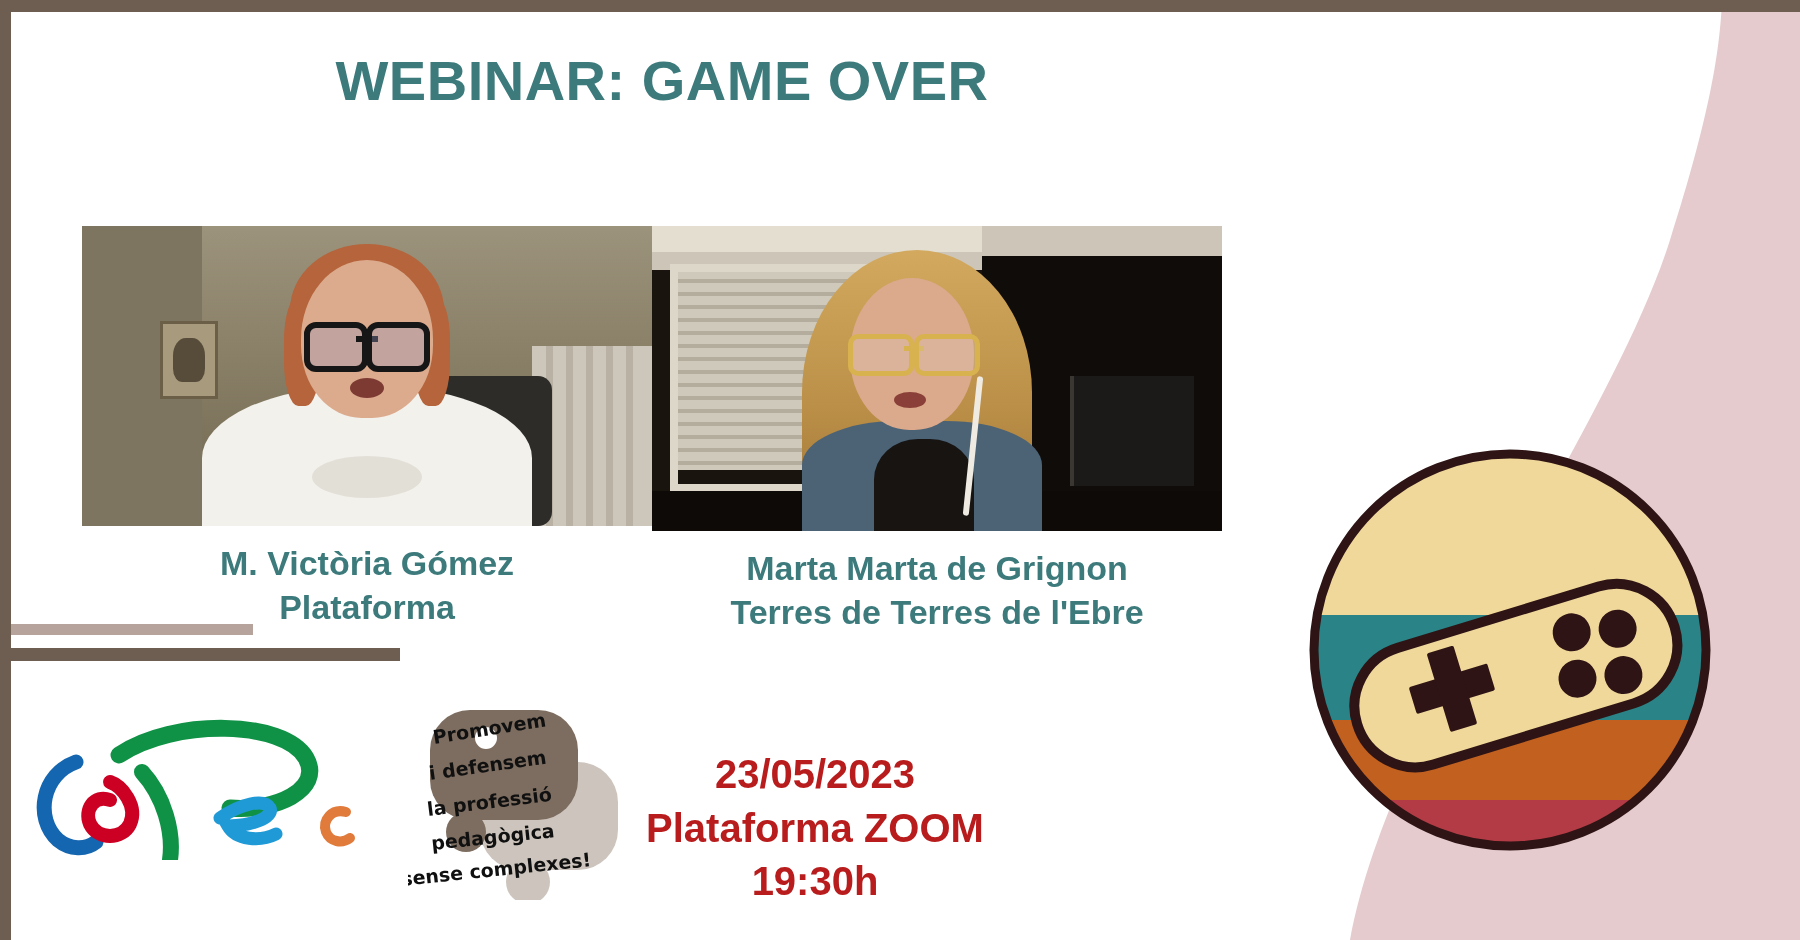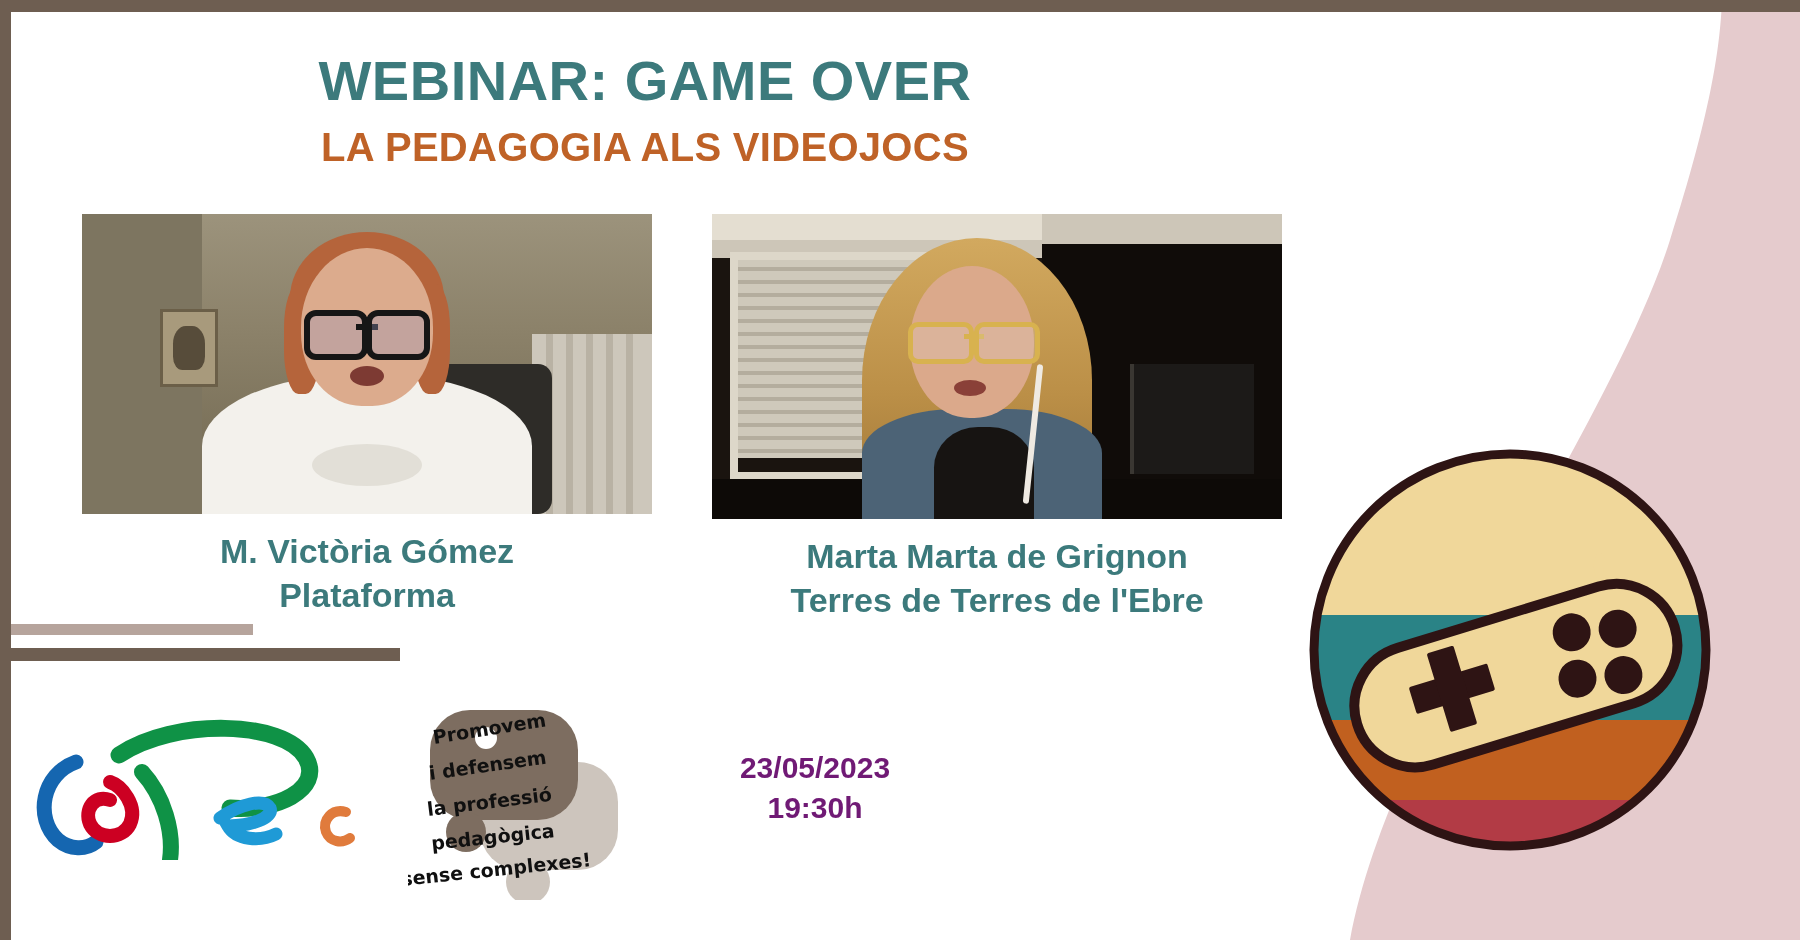--- a/index.html
+++ b/index.html
@@ -26,35 +26,35 @@
     background:#6e5e51;z-index:6;
   }
 
   
   .pink-curve{
     position:absolute;right:0;top:0;width:830px;height:940px;z-index:1;
   }
 
   
   .header{
-    position:absolute;left:0;top:52px;width:1290px;text-align:center;z-index:4;
+    position:absolute;left:0;top:52px;width:1290px;text-align:center;z-index:4;padding-left:17px;
   }
   .title-main{
     font-size:56px;font-weight:bold;color:#3c7a7c;letter-spacing:0.5px;
     line-height:1.05;margin:0;
   }
   .title-sub{
     font-size:40px;font-weight:bold;color:#bf6227;letter-spacing:0.3px;
     line-height:1.1;margin:14px 0 0 0;
   }
 
   
   .speakers{
-    position:absolute;left:82px;top:214px;width:1200px;z-index:4;
-    display:flex;gap:60px;
+    position:absolute;left:82px;top:226px;width:1200px;z-index:4;
+    display:flex;
   }
   .speaker{width:570px;}
   .video-frame{
     width:570px;height:300px;position:relative;overflow:hidden;
     background:#2a2a24;
   }
   .speaker:nth-child(2) .video-frame{height:305px;}
   .vid-name{
     margin-top:16px;text-align:center;
     font-size:34px;font-weight:bold;color:#3c7a7c;line-height:1.28;
@@ -122,41 +122,40 @@
   .logo{position:absolute;left:24px;top:700px;width:360px;height:160px;z-index:4;}
 
   
   .slogan{position:absolute;left:408px;top:700px;width:240px;height:200px;z-index:4;}
 
   
   .event{
     position:absolute;left:620px;top:748px;width:390px;text-align:center;z-index:4;
   }
   .event div{
-    font-size:30px;font-weight:bold;color:#701a75;line-height:1.34;
+    font-size:40px;font-weight:bold;color:#b91c1c;line-height:1.34;
   }
 
   
   .gamepad{position:absolute;left:1300px;top:440px;width:420px;height:420px;z-index:3;}
 </style>
 </head>
 <body>
 
 <div class="poster">
 
   <svg class="pink-curve" viewBox="0 0 830 940" preserveAspectRatio="none">
     <path d="M 380 940 C 420 720 640 430 700 240 C 740 115 750 50 752 0 L 830 0 L 830 940 Z" fill="#e5cbcd"></path>
   </svg>
 
   <div class="edge-top"></div>
   <div class="edge-left"></div>
 
   <div class="header">
     <h1 class="title-main">WEBINAR: GAME OVER</h1>
-    <h2 class="title-sub">LA PEDAGOGIA ALS VIDEOJOCS</h2>
   </div>
 
   <div class="speakers">
 
     <div class="speaker">
       <div class="video-frame cam1">
         <div class="wall"></div>
         <div class="wall-left"></div>
         <div class="pic">
             <div class="pic-in"></div>
@@ -246,20 +245,21 @@
       <text x="26" y="44" font-size="19" transform="rotate(-9 26 44)">Promovem</text>
       <text x="22" y="80" font-size="19" transform="rotate(-8 22 80)">i defensem</text>
       <text x="20" y="116" font-size="19" transform="rotate(-7 20 116)">la professió</text>
       <text x="24" y="150" font-size="19" transform="rotate(-6 24 150)">pedagògica</text>
       <text x="-6" y="186" font-size="19" transform="rotate(-6 -6 186)">sense complexes!</text>
     </g>
   </svg>
 
   <div class="event">
     <div>23/05/2023</div>
+    <div>Plataforma ZOOM</div>
     <div>19:30h</div>
   </div>
 
   <svg class="gamepad" viewBox="0 0 420 420">
     <defs>
       <clipPath id="circ">
           <circle cx="210" cy="210" r="196"></circle>
         </clipPath>
     </defs>
     <g clip-path="url(#circ)">

